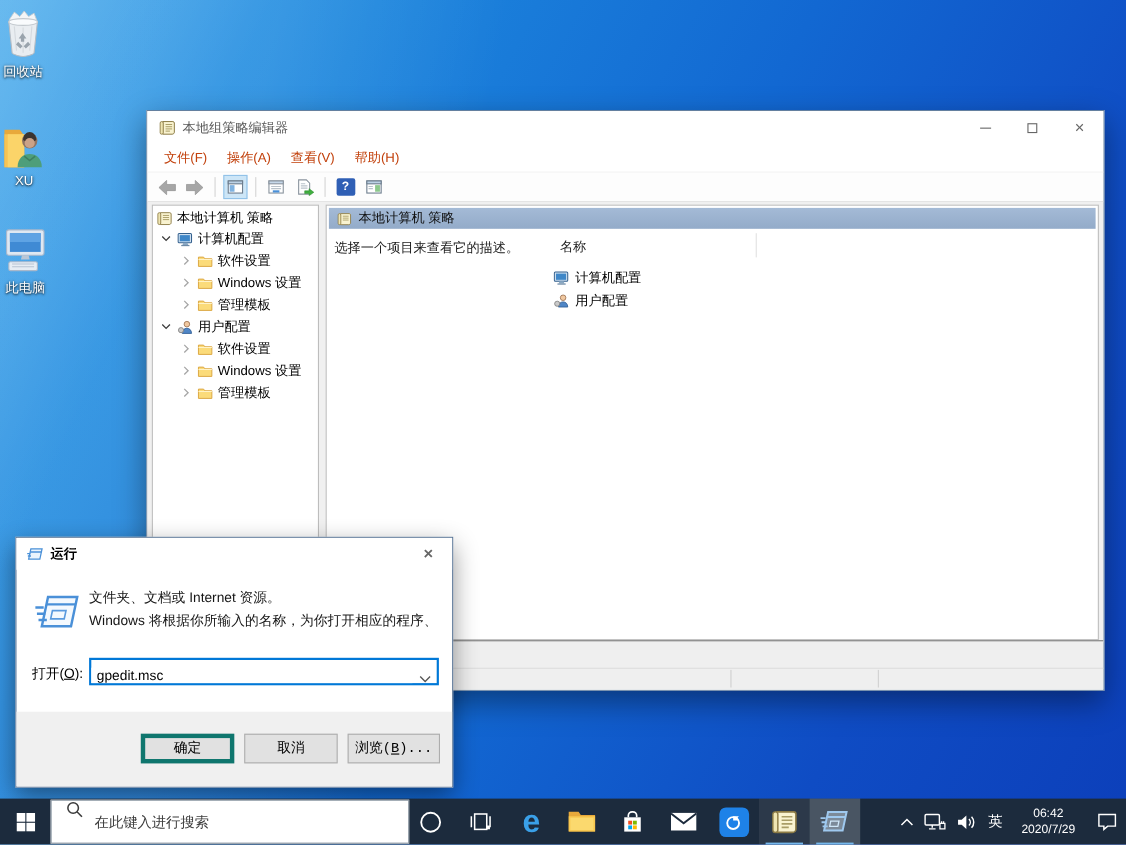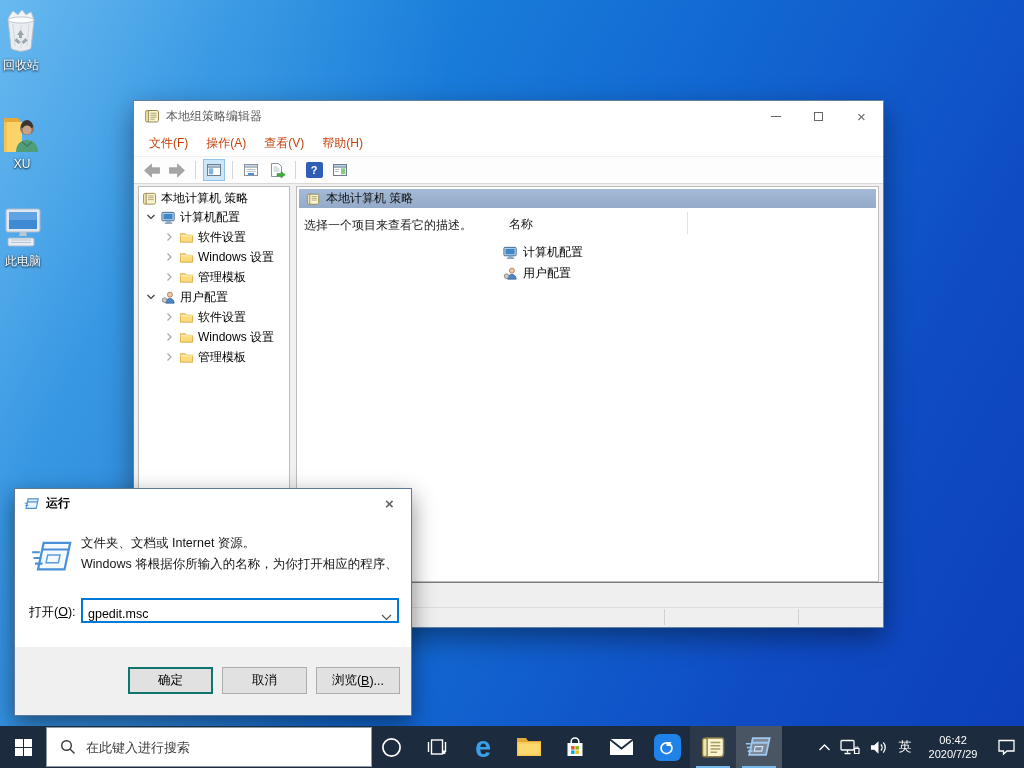--- a/index.html
+++ b/index.html
@@ -13,21 +13,21 @@
       linear-gradient(118deg, #33a1ea 0%, #1d86dd 24%, #1268d2 52%, #0f4cc4 78%, #0c3fba 100%);
   }
 
   
   .dicon { position:absolute; width:78; text-align:center; cursor:default; }
   .dicon .glyph { display:flex; justify-content:center; align-items:flex-end; height:46px; }
   .dicon .dlabel { margin-top:3px; color:#fff; font-size:12px;
     text-shadow:0 1px 2px rgba(0,0,0,.85), 0 0 3px rgba(0,0,0,.45); }
 
   
-  #gpedit { position:absolute; left:133px; top:100px; width:751px; height:528px;
+  #gpedit { position:absolute; left:133px; top:100px; width:871px; height:528px;
     background:#fff; border:1px solid #64809f; box-shadow:0 10px 26px rgba(0,0,0,.4); }
   #gp-titlebar { position:absolute; left:0; top:0; right:0; height:30px; background:#fff;
     display:flex; align-items:center; }
   #gp-title { color:#5a5a5a; font-size:12px; margin-left:6px; }
   .wctl { width:43px; height:30px; display:flex; align-items:center; justify-content:center; color:#666; }
   .wctl .minbar { width:10px; height:1px; background:#666; }
   .wctl .maxbox { width:9px; height:9px; border:1px solid #666; }
   .wctl.close { font-size:15px; line-height:1; }
   #gp-menubar { position:absolute; left:0; top:30px; right:0; height:26px; background:#fff;
     display:flex; align-items:center; padding-left:6px; border-bottom:1px solid #f0f0f0; }
@@ -70,27 +70,27 @@
   #run-open-label { position:absolute; left:14px; top:115px; font-size:12.5px; }
   .ukey { text-decoration:underline; }
   #run-combo { position:absolute; left:66px; top:109px; width:318px; height:25px;
     border:2px solid #0078d7; background:#fff; display:flex; align-items:flex-end; }
   #run-combo input { flex:1; border:none; outline:none; font-size:12.5px; padding-left:5px;
     font-family:"Liberation Sans","DejaVu Sans",sans-serif; }
   #run-combo .dd { width:22px; display:flex; align-items:center; justify-content:center; }
   #run-footer { position:absolute; left:0; bottom:0; right:0; height:68px; background:#f0f0f0; }
   .rbtn { position:absolute; top:20px; height:27px; background:#e1e1e1; border:1px solid #adadad;
     font-size:12.5px; display:flex; align-items:center; justify-content:center; }
-  .rbtn.default { border:2px solid #0f766e; }
+  .rbtn.default { border:4px solid #0f766e; }
 
   
   #taskbar { position:absolute; left:0; bottom:0; width:1024px; height:42px; background:#1c2b3d; }
   #start { position:absolute; left:0; top:0; width:46px; height:42px; display:flex; align-items:center; justify-content:center; }
   #tsearch { position:absolute; left:46px; top:1px; width:326px; height:40px; background:#fff;
-    border:1px solid #8e9aa5; display:flex; align-items:center; padding-left:13px; gap:10px; }
+    border:1px solid #8e9aa5; display:flex; padding-left:13px; gap:10px; }
   #tsearch input { border:none; outline:none; font-size:13px; width:240px; color:#222; background:transparent;
     font-family:"Liberation Sans","DejaVu Sans",sans-serif; }
   #tsearch input::placeholder { color:#3c3c3c; opacity:1; }
   #tapps { position:absolute; left:368px; top:0; height:42px; display:flex; }
   .tapp { width:46px; height:42px; display:flex; align-items:center; justify-content:center; position:relative; }
   .tapp.running { background:rgba(255,255,255,.07); }
   .tapp.running::after { content:""; position:absolute; left:6px; right:6px; bottom:0; height:2px; background:#76b9ed; }
   .tapp.active { background:rgba(255,255,255,.20); }
   .edge-e { font-size:29px; font-weight:bold; color:#3aa0e8; line-height:1; }
   .ding { width:27px; height:27px; background:#1e82e8; border-radius:6px; display:flex; align-items:center; justify-content:center; }
@@ -403,21 +403,21 @@
       <span class="dd">
         <svg width="11" height="7" viewBox="0 0 11 7">
             <path d="M1 1 5.5 5.5 10 1" fill="none" stroke="#555" stroke-width="1.2"></path>
           </svg>
       </span>
     </div>
 
     <div id="run-footer">
       <div class="rbtn default" style="left:113px;width:85px;">确定</div>
       <div class="rbtn" style="left:207px;width:85px;">取消</div>
-      <div class="rbtn" style="left:301px;width:84px;">
+      <div class="rbtn" style="left:301px;width:84px;font-family:Liberation Mono, monospace;">
           <span>浏览(</span>
           <span class="ukey">B</span>
           <span>)...</span>
         </div>
     </div>
   </div>
 
   <div id="taskbar">
     <div id="start">
       <svg width="17" height="17" viewBox="0 0 17 17">

